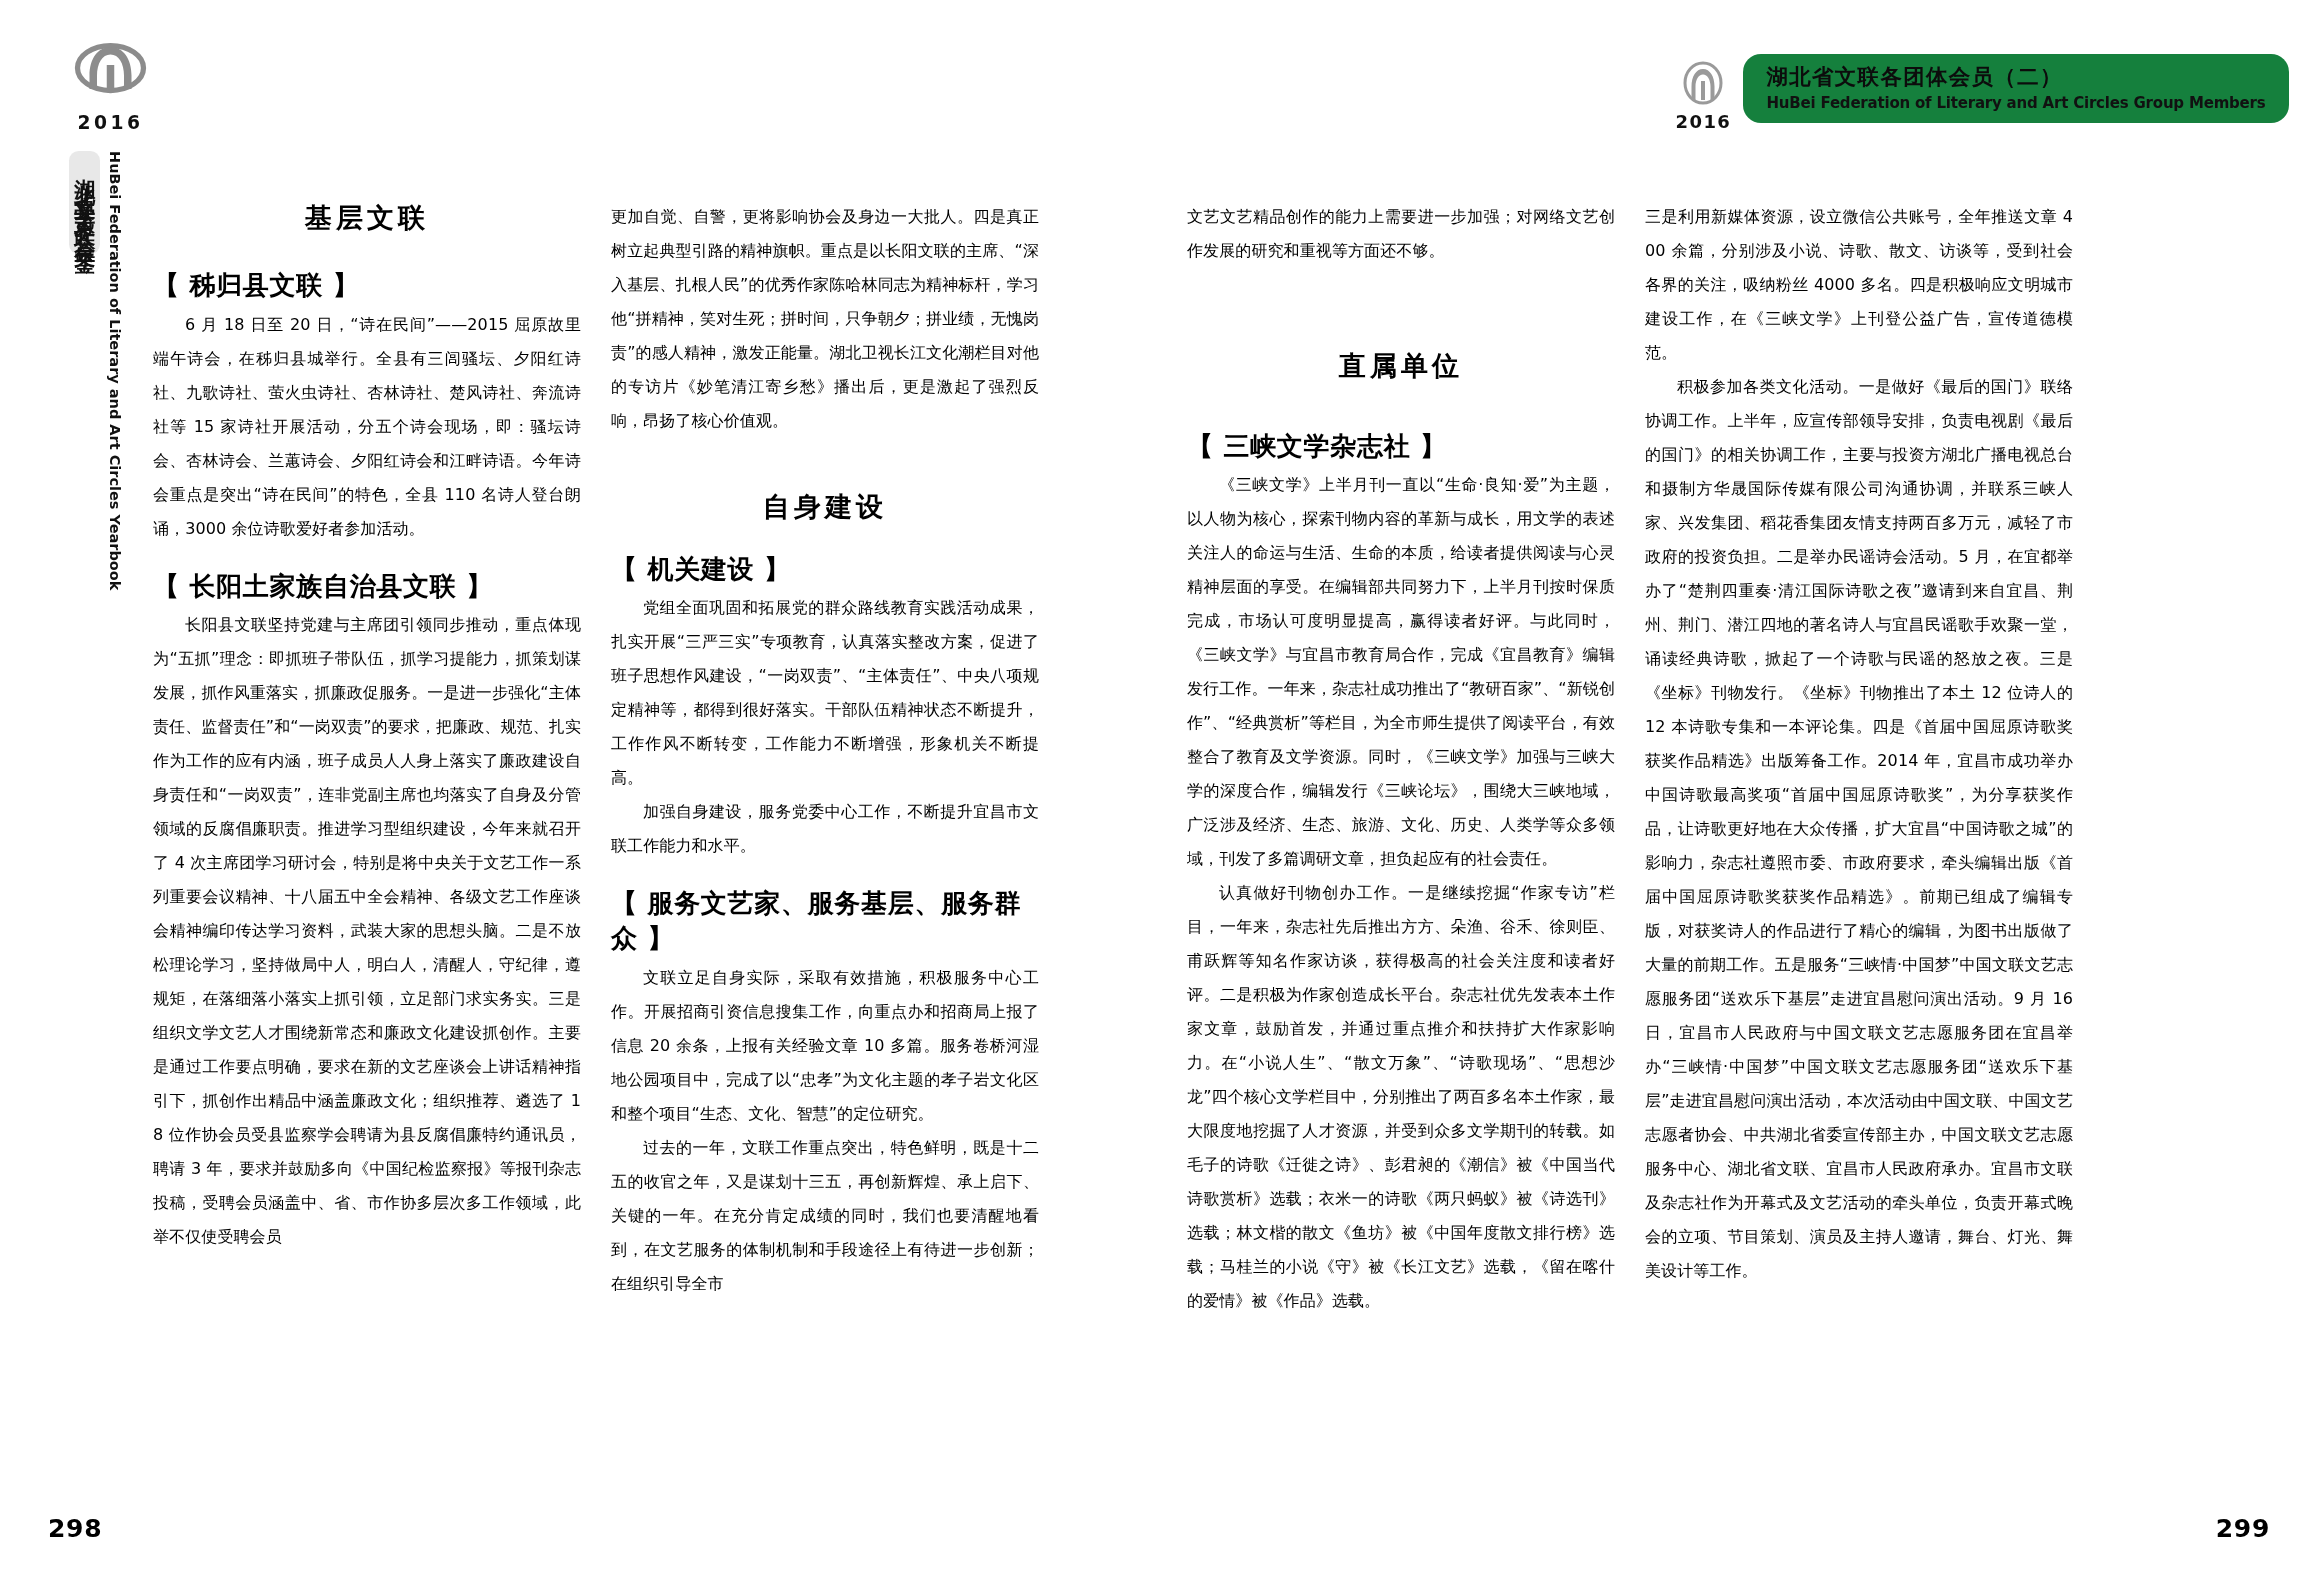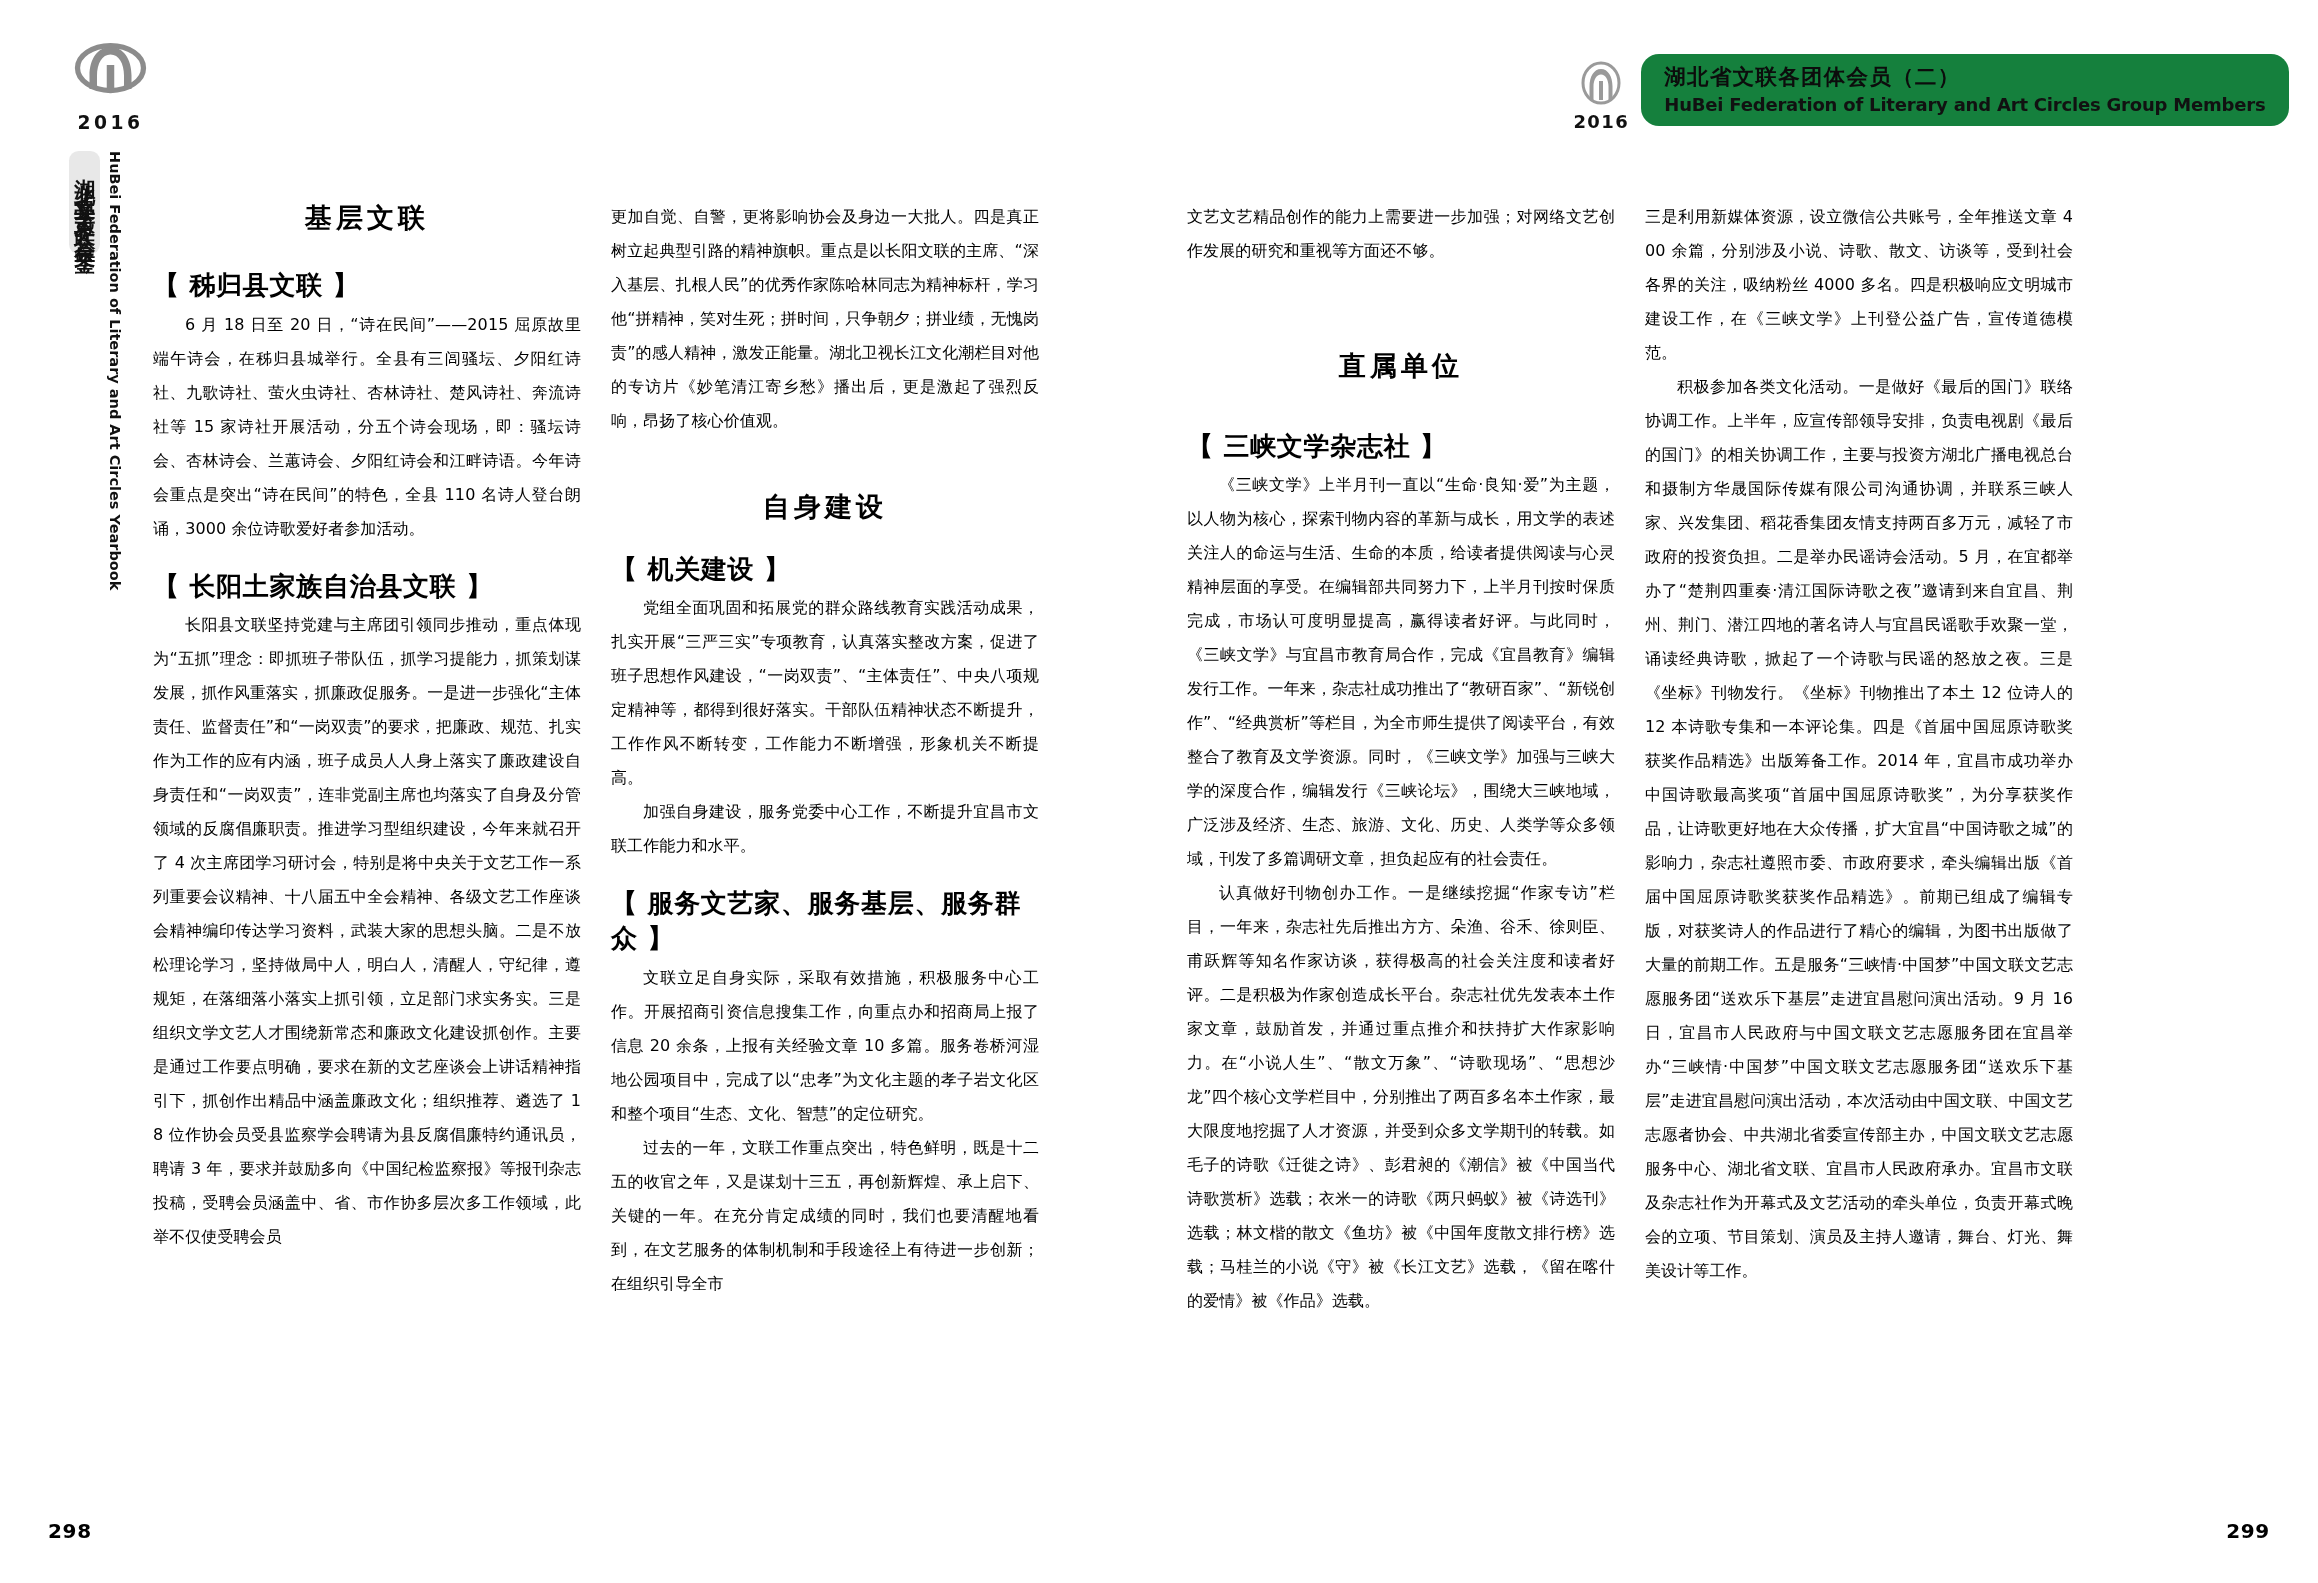--- a/index.html
+++ b/index.html
@@ -126,21 +126,21 @@
     font-family: "DejaVu Sans", sans-serif;
     font-weight: 700;
     font-size: 21.4px;
     letter-spacing: 1.4px;
     color: #0c0c0c;
     line-height: 1.25;
   }
   .rh-en {
     font-family: "DejaVu Sans", sans-serif;
     font-weight: 700;
-    font-size: 18px;
+    font-size: 15px;
     letter-spacing: -0.2px;
     color: #111;
     margin-top: 3.5px;
     white-space: nowrap;
   }
 
   
   .cols {
     position: absolute;
     top: 200px;
@@ -189,21 +189,21 @@
   }
   p.body.indent { text-indent: 2em; }
   p.body.cont   { text-indent: 0; }
 
   
   .folio {
     position: absolute;
     bottom: 41px;
     font-family: "DejaVu Sans", sans-serif;
     font-weight: 700;
-    font-size: 20px;
+    font-size: 25px;
     color: #000;
     letter-spacing: 0.7px;
   }
   .folio-left  { left: 48px; }
   .folio-right { right: 48px; }
 </style>
 </head>
 <body>
 
 <div class="spread">

